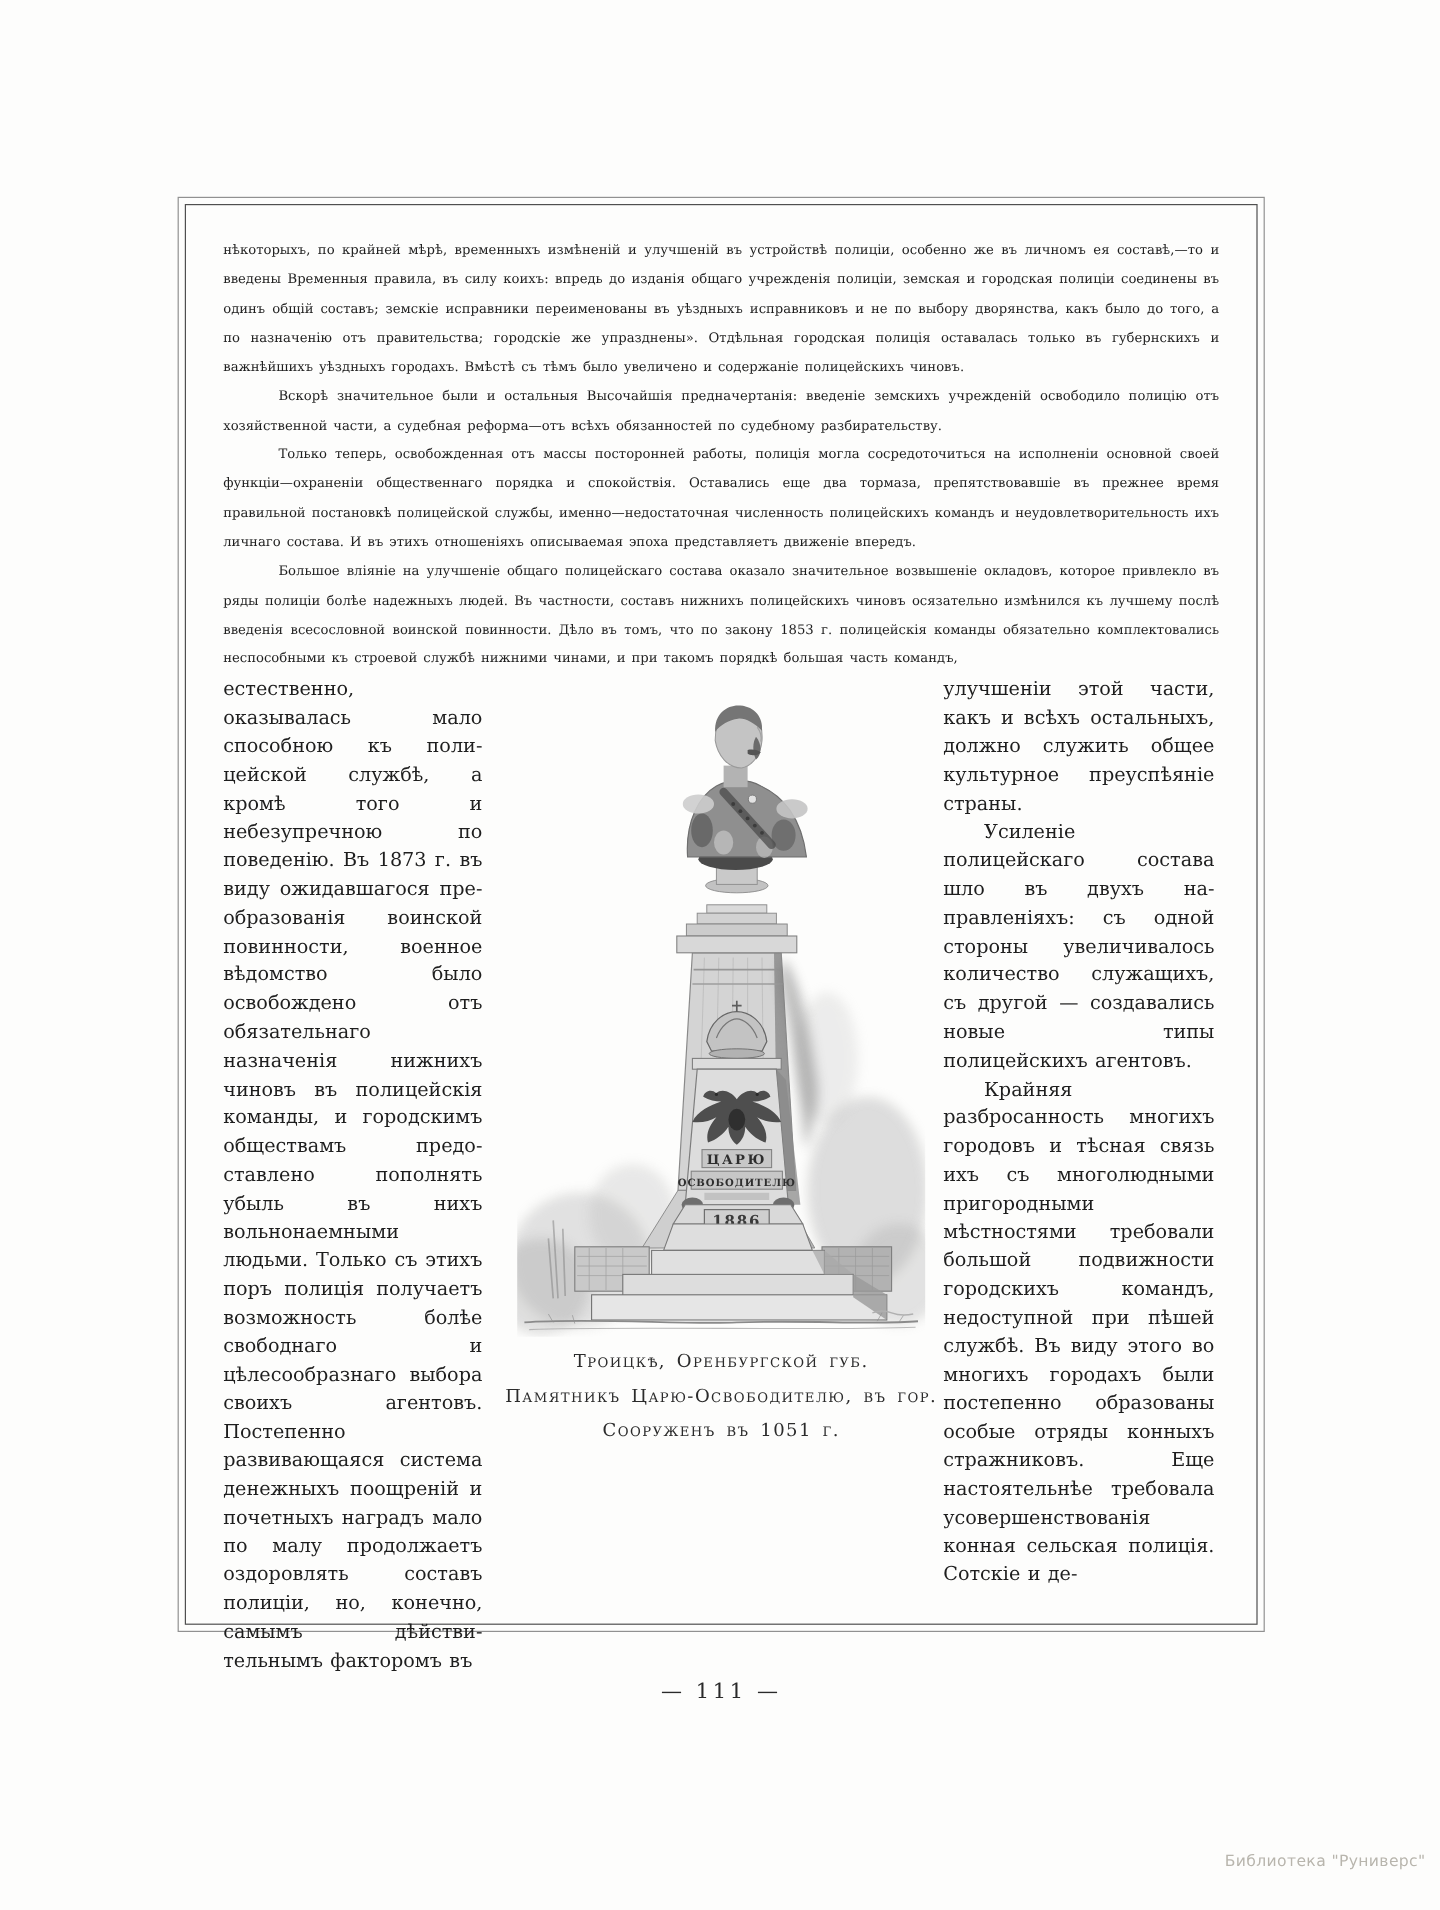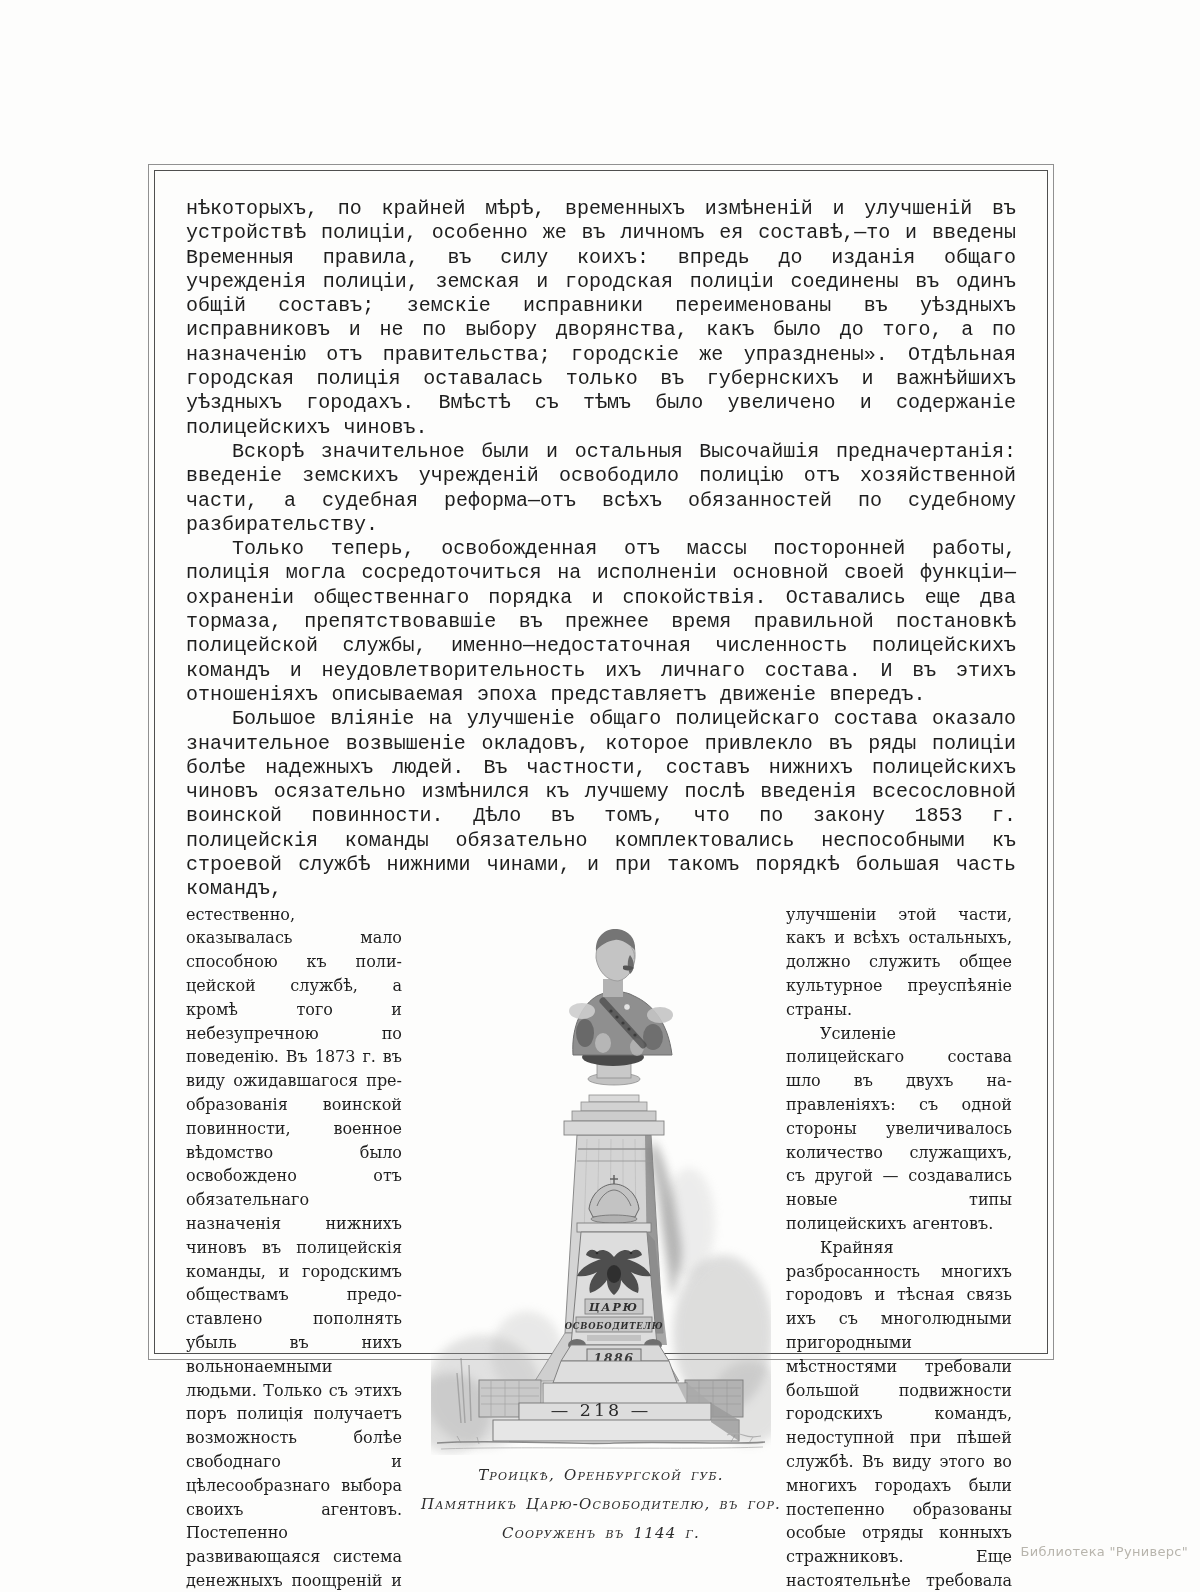--- a/index.html
+++ b/index.html
@@ -10,33 +10,33 @@
     font-family:"DejaVu Serif","Liberation Serif",serif;
     color:#1e1e1e;
   }
   .frame {
     position:absolute; left:148px; top:164px; width:906px; height:1196px;
     border:1px solid #919191; box-sizing:border-box; padding:5px;
   }
   .frame-inner { width:100%; height:100%; border:1.5px solid #4f4f4f; box-sizing:border-box; }
   .content { position:absolute; left:186px; top:197px; width:830px; }
   .para {
-    margin:0; font-size:20px; line-height:24.3px;
-    text-align:justify; word-spacing:1.5px;font-family:Liberation Mono, monospace;
+    margin:0; font-size:11px; line-height:24.3px;
+    text-align:justify; word-spacing:1.5px;
   }
   .para.indent { text-indent:46px; }
   .cols { display:flex; align-items:flex-start; margin-top:1px; }
   .col {
     font-size:16px; line-height:23.8px; text-align:justify; word-spacing:1px;
   }
   .col-left { width:216px; }
   .col-right { width:226px; }
   .col p { margin:0; }
   .col p.indent { text-indent:34px; }
-  .fig { width:370px; margin-left:14px; text-align:center;font-style:italic; }
+  .fig { width:370px; margin-left:14px; text-align:center; }
   .fig svg { display:block; margin:0 auto; }
   .caption {
     margin-top:6px; font-variant:small-caps;
     font-size:15px; line-height:29px; letter-spacing:1.2px;
     word-spacing:3px; color:#2b2b2b; white-space:nowrap;
   }
   .pagenum {
     position:absolute; top:1400px; left:148px; width:906px;
     text-align:center; font-size:17.5px; letter-spacing:3px; color:#2a2a2a;
   }
@@ -202,30 +202,30 @@
               <line x1="300" y1="539" x2="304" y2="532"></line>
                 <line x1="318" y1="540" x2="322" y2="534"></line>
             </g>
             <path d="M296 532 q8 -3 16 0 t18 1" stroke="#b0b0b0" stroke-width="1.2" fill="none"></path>
           </g>
         </svg>
 
         <div class="caption">
           <div>Троицкѣ, Оренбургской губ.</div>
           <div>Памятникъ Царю-Освободителю, въ гор.</div>
-          <div>Сооруженъ въ 1144 г.</div>
+          <div>Сооруженъ въ 1051 г.</div>
         </div>
       </div>
 
       <div class="col col-right">
         <p>улучшеніи этой части, какъ и всѣхъ остальныхъ, долж­но служить общее куль­турное преуспѣяніе страны.</p>
         <p class="indent">Усиленіе полицейскаго состава шло въ двухъ на­правленіяхъ: съ одной сто­роны увеличивалось коли­чество служащихъ, съ дру­гой — создавались новые типы полицейскихъ аген­товъ.</p>
         <p class="indent">Крайняя разбросанность многихъ городовъ и тѣсная связь ихъ съ многолюдными пригородными мѣстностями требовали большой по­движности городскихъ ко­мандъ, недоступной при пѣшей службѣ. Въ виду этого во многихъ городахъ были постепенно образова­ны особые отряды конныхъ стражниковъ. Еще настоя­тельнѣе требовала усовер­шенствованія конная сель­ская полиція. Сотскіе и де-</p>
       </div>
 
     </div>
   </div>
 
-  <div class="pagenum">— 218 —</div>
+  <div class="pagenum">— 111 —</div>
 
   <div class="watermark">Библиотека "Руниверс"</div>
 
 </div>
 
 </body></html>

